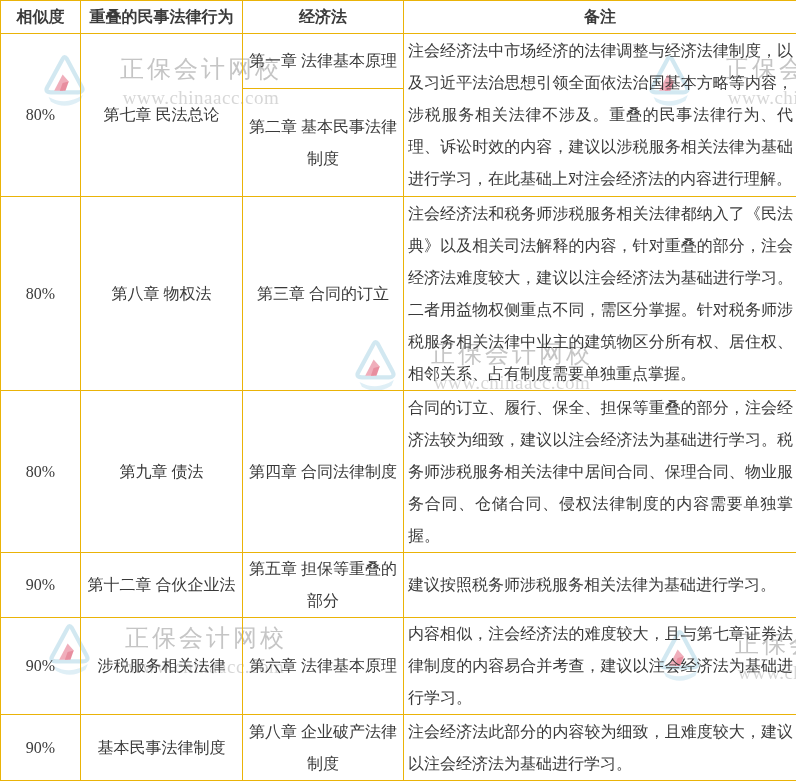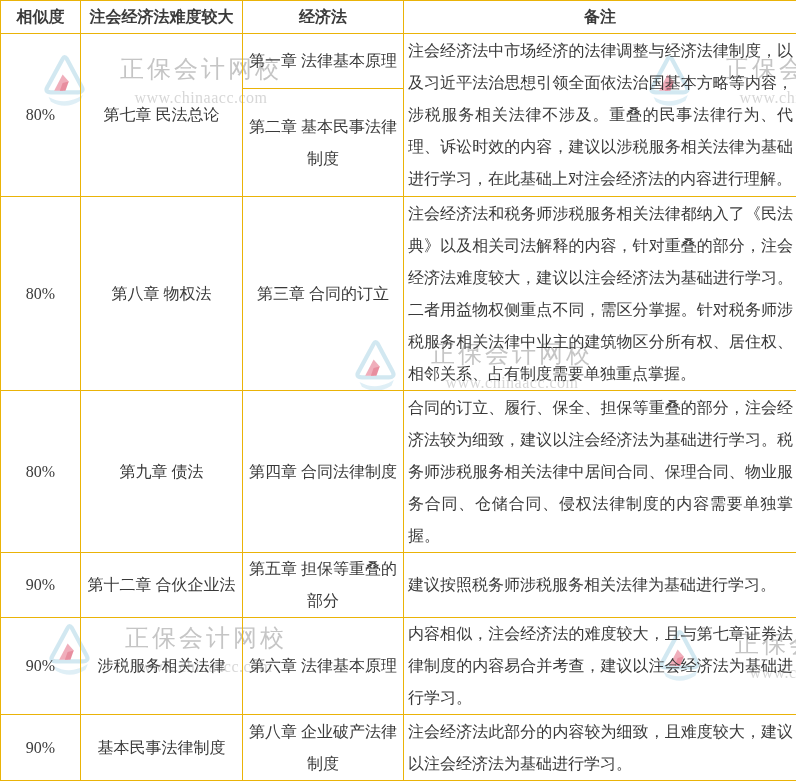--- a/index.html
+++ b/index.html
@@ -17,21 +17,21 @@
   
   .wm-layer { position: absolute; inset: 0; z-index: 0; }
   .wm { position: absolute; display: flex; align-items: flex-start; }
   .wm-logo { display: block; width: 47px; height: 60px; opacity: 0.62; flex: 0 0 auto; }
   .wm-text { display: flex; flex-direction: column; align-items: center; padding-top: 5px; margin-left: 32px; }
   .wm-brand {
     font-size: 24px; line-height: 26px; letter-spacing: 3px;
     color: #c5c5c5; white-space: nowrap;
   }
   .wm-url {
-    font-size: 16px; line-height: 21px; letter-spacing: 0.5px;
+    font-size: 19px; line-height: 21px; letter-spacing: 0.5px;
     color: #d7d7d7; white-space: nowrap; margin-top: 5px;
   }
 
   
   table.cmp {
     position: relative; z-index: 1;
     border-collapse: collapse;
     table-layout: fixed;
     background: transparent;
     width: 796px;
@@ -139,21 +139,21 @@
     <colgroup>
       <col style="width:80px">
         <col style="width:162px">
         <col style="width:161px">
         <col style="width:393px">
     </colgroup>
 
     <tbody>
         <tr>
       <th>相似度</th>
-      <th>注会经济法难度较大</th>
+      <th>重叠的民事法律行为</th>
       <th>经济法</th>
       <th>备注</th>
     </tr>
 
     <tr class="h55">
       <td class="c-center" rowspan="2">80%</td>
       <td class="c-center" rowspan="2">第七章 民法总论</td>
       <td class="c-center">第一章 法律基本原理</td>
       <td class="c-note" rowspan="2">注会经济法中市场经济的法律调整与经济法律制度，以及习近平法治思想引领全面依法治国基本方略等内容，涉税服务相关法律不涉及。重叠的民事法律行为、代理、诉讼时效的内容，建议以涉税服务相关法律为基础进行学习，在此基础上对注会经济法的内容进行理解。</td>
     </tr>

